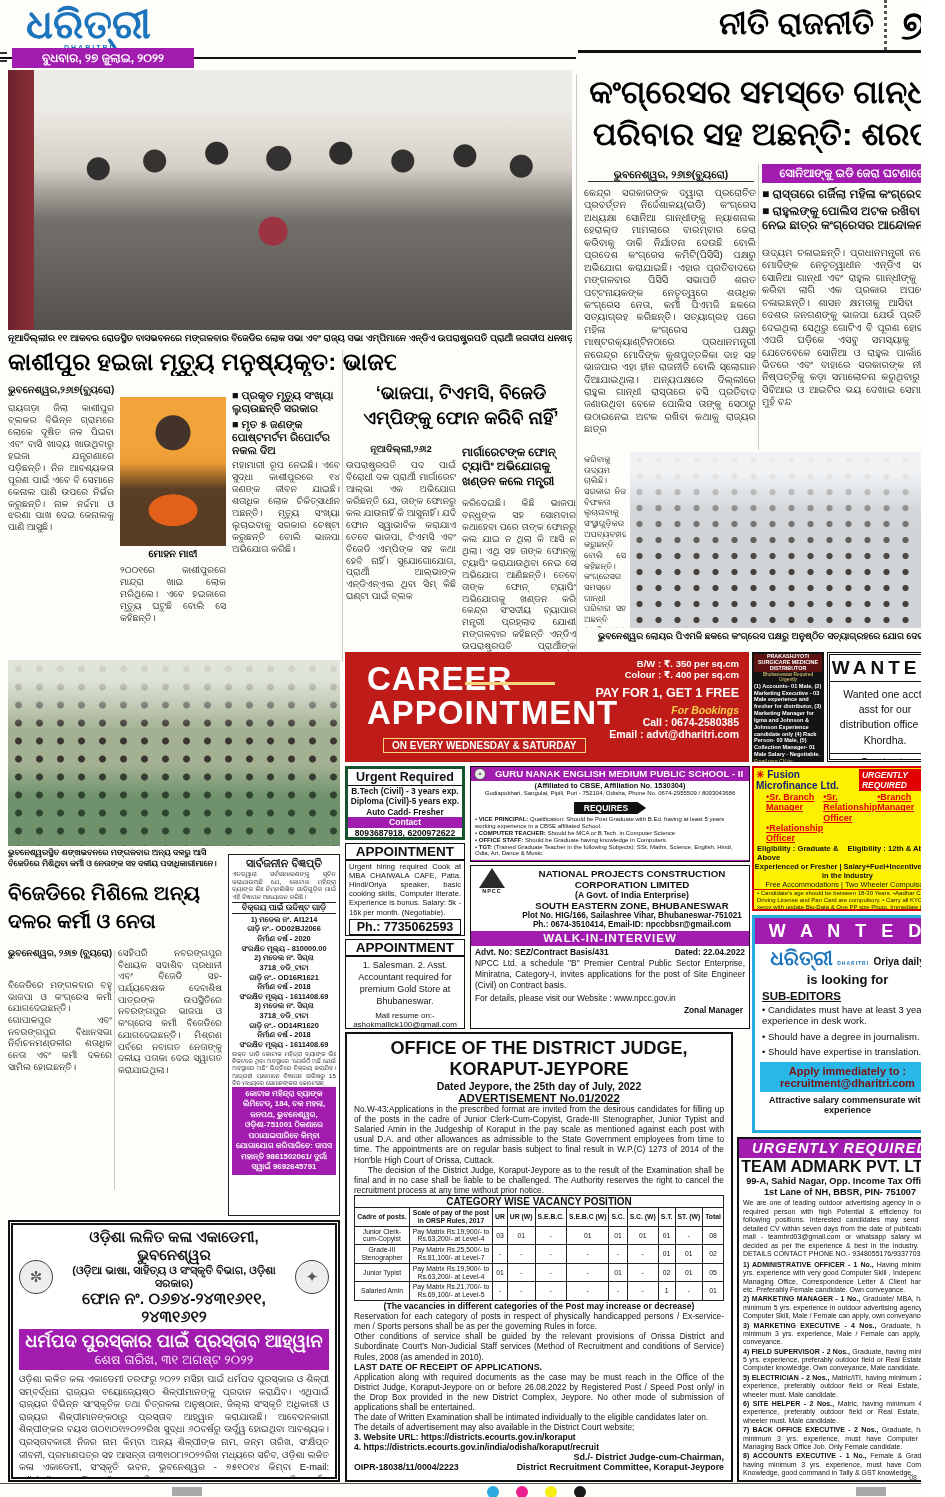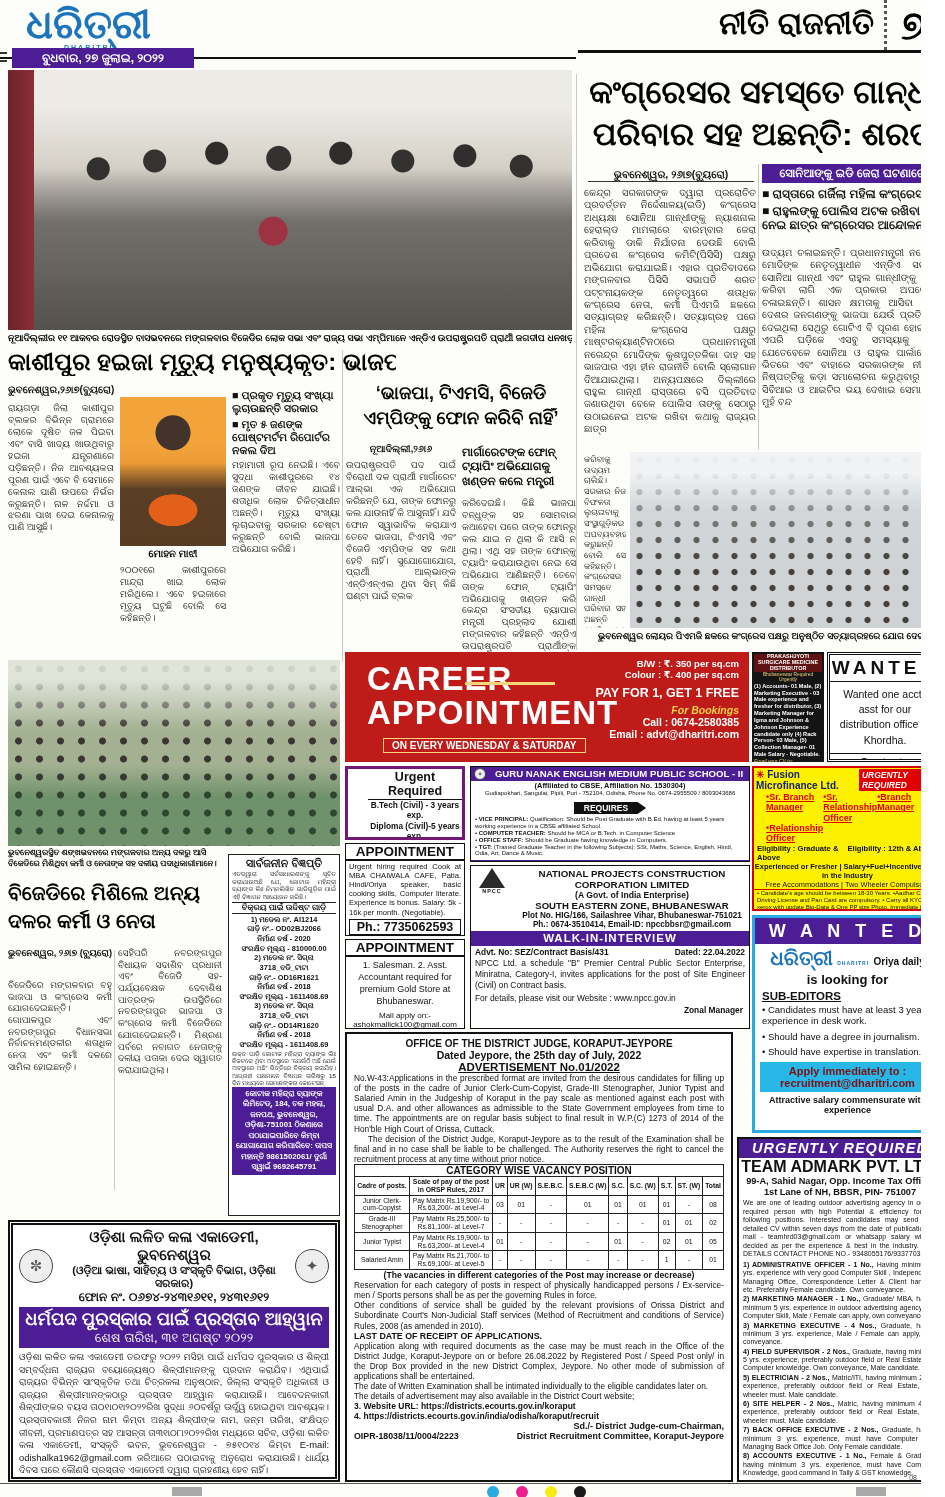--- a/index.html
+++ b/index.html
@@ -3,21 +3,21 @@
 <meta charset="utf-8">
 <style>
   html,body{margin:0;padding:0;}
   body{font-family:"Liberation Sans","DejaVu Sans",sans-serif;background:#ffffff;}
   #page{position:relative;width:921px;height:1497px;background:#fdfdfa;overflow:hidden;color:#111;}
   .x{position:absolute;box-sizing:border-box;}
   .bt{text-align:justify;color:#151515;overflow:hidden;line-height:1.27;}
   .hl{font-weight:bold;color:#000;overflow:hidden;white-space:nowrap;}
   .cap{font-weight:bold;color:#000;overflow:hidden;}
   .dl{font-weight:bold;text-align:center;overflow:hidden;}
-  .blackbar{background:#4c1d95;color:#fff;text-align:center;overflow:hidden;}
+  .blackbar{background:#a21caf;color:#fff;text-align:center;overflow:hidden;}
   .rule{background:#111;}
   .vrule{background:#c9c9c9;width:1px;}
   .photo{overflow:hidden;}
   .adbox{background:#fff;overflow:hidden;}
   .ph-lead{
     background-color:#cfccc6;
     background-image:
       linear-gradient(90deg,#6d222b 0,#8a2f38 26px,rgba(0,0,0,0) 26px),
       radial-gradient(circle at 16% 38%,#32302e 0 11px,rgba(0,0,0,0) 12px),
       radial-gradient(circle at 26% 35%,#35322f 0 11px,rgba(0,0,0,0) 12px),
@@ -103,21 +103,21 @@
   <div class="x cap" style="left:120px;top:548px;width:106px;font-size:10px;text-align:center;">ମୋହନ ମାଝୀ</div>
   <div class="x" style="left:232px;top:389px;width:108px;height:68px;overflow:hidden;">
     <p style="margin:0 0 3px 0;font-size:10.8px;font-weight:bold;line-height:1.2;">■ ପ୍ରକୃତ ମୃତ୍ୟୁ ସଂଖ୍ୟା ଲୁଚାଉଛନ୍ତି ସରକାର</p>
     <p style="margin:0;font-size:10.8px;font-weight:bold;line-height:1.2;">■ ମୃତ ୫ ଜଣଙ୍କ ପୋଷ୍ଟମର୍ଟମ ରିପୋର୍ଟର ନକଲ ଦିଅ</p>
   </div>
   <div class="x bt" style="left:232px;top:459px;width:108px;height:202px;font-size:9.4px;">ମହାମାରୀ ରୂପ ନେଇଛି। ଏବେ ସୁଦ୍ଧା କାଶୀପୁରରେ ୧୪ ଜଣଙ୍କ ଜୀବନ ଯାଇଛି। ଶତାଧିକ ଲୋକ ଚିକିତ୍ସାଧୀନ ଅଛନ୍ତି। ମୃତ୍ୟୁ ସଂଖ୍ୟା ଲୁଚାଇବାକୁ ସରକାର ଚେଷ୍ଟା କରୁଛନ୍ତି ବୋଲି ଭାଜପା ଅଭିଯୋଗ କରିଛି।</div>
   <div class="x bt" style="left:120px;top:564px;width:106px;height:98px;font-size:9.4px;">୨୦୦୧ରେ କାଶୀପୁରରେ ମାନ୍ଦ୍ରା ଖାଇ ଲୋକ ମରିଥିଲେ। ଏବେ ହଇଜାରେ ମୃତ୍ୟୁ ଘଟୁଛି ବୋଲି ସେ କହିଛନ୍ତି।</div>
 
   <div class="x hl" style="left:346px;top:383px;width:230px;font-size:18px;text-align:center;">‘ଭାଜପା, ଟିଏମସି, ବିଜେଡି</div>
   <div class="x hl" style="left:346px;top:408px;width:230px;font-size:18px;text-align:center;">ଏମ୍ପିଙ୍କୁ ଫୋନ କରିବି ନାହିଁ’</div>
-  <div class="x dl" style="left:346px;top:443px;width:110px;font-size:9.5px;">ନୂଆଦିଲ୍ଲୀ,୨୬ା୬</div>
+  <div class="x dl" style="left:346px;top:443px;width:110px;font-size:9.5px;">ନୂଆଦିଲ୍ଲୀ,୨୬ା2</div>
   <div class="x cap" style="left:462px;top:445px;width:114px;height:50px;font-size:11.5px;line-height:1.25;">ମାର୍ଗାରେଟଙ୍କ ଫୋନ୍ ଟ୍ୟାପିଂ ଅଭିଯୋଗକୁ ଖଣ୍ଡନ କଲେ ମନ୍ତ୍ରୀ</div>
   <div class="x bt" style="left:346px;top:459px;width:110px;height:202px;font-size:9.4px;">ଉପରାଷ୍ଟ୍ରପତି ପଦ ପାଇଁ ବିରୋଧୀ ଦଳ ପ୍ରାର୍ଥୀ ମାର୍ଗାରେଟ ଆଲ୍ଭା ଏକ ଅଭିଯୋଗ କରିଛନ୍ତି ଯେ, ତାଙ୍କ ଫୋନରୁ କଲ ଯାଉନାହିଁ କି ଆସୁନାହିଁ। ଯଦି ଫୋନ ସ୍ୱାଭାବିକ କରାଯାଏ ତେବେ ଭାଜପା, ଟିଏମସି ଏବଂ ବିଜେଡି ଏମ୍ପିଙ୍କ ସହ କଥା ହେବି ନାହିଁ। ସୁଯୋଗୋଯୋଗ, ପ୍ରାର୍ଥୀ ଆଲ୍ଭାଙ୍କ ଏନ୍‌ଡିଏନ୍‌ଏଲ ଥିବା ସିମ୍ କିଛି ଘଣ୍ଟା ପାଇଁ ବ୍ଲକ</div>
   <div class="x bt" style="left:462px;top:497px;width:114px;height:164px;font-size:9.4px;">କରିଦେଇଛି। କିଛି ଭାଜପା ବନ୍ଧୁଙ୍କ ସହ ସୋମବାର କଥାହେବା ପରେ ତାଙ୍କ ଫୋନରୁ କଲ ଯାଇ ନ ଥିଲା କି ଆସି ନ ଥିଲା। ଏଥି ସହ ତାଙ୍କ ଫୋନ୍‌କୁ ଟ୍ୟାପିଂ କରାଯାଉଥିବା ନେଇ ସେ ଅଭିଯୋଗ ଆଣିଛନ୍ତି। ତେବେ ତାଙ୍କ ଫୋନ୍ ଟ୍ୟାପିଂ ଅଭିଯୋଗକୁ ଖଣ୍ଡନ କରି କେନ୍ଦ୍ର ସଂସଦୀୟ ବ୍ୟାପାର ମନ୍ତ୍ରୀ ପ୍ରହ୍ଲାଦ ଯୋଶୀ ମଙ୍ଗଳବାର କହିଛନ୍ତି ଏନ୍‌ଡିଏ ଉପରାଷ୍ଟ୍ରପତି ପ୍ରାର୍ଥୀଙ୍କ ବିଜୟ ନିଶ୍ଚିତ ଜାଣିଥିବାବେଳେ ବିରୋଧୀ ପ୍ରାର୍ଥୀ ଆଲ୍ଭାଙ୍କ ଫୋନ ଟ୍ୟାପିଂ କାହିଁକି କରାଯିବ।</div>
 
   <div class="x" style="left:345px;top:652px;width:404px;height:110px;background:#bf1b18;color:#fff;overflow:hidden;">
     <div class="x" style="left:22px;top:8px;font-size:33px;font-weight:bold;letter-spacing:1px;">CAREER</div>
     <div class="x" style="left:120px;top:30px;width:90px;height:3px;background:#f4d77c;"></div>
     <div class="x" style="left:22px;top:42px;font-size:33px;font-weight:bold;letter-spacing:1px;">APPOINTMENT</div>
     <div class="x" style="left:38px;top:86px;border:1.5px solid #f4d77c;padding:1px 8px;font-size:10px;font-weight:bold;">ON EVERY WEDNESDAY &amp; SATURDAY</div>
     <div class="x" style="right:10px;top:6px;width:160px;text-align:right;">
@@ -181,21 +181,21 @@
     <p style="font-size:9.5px;margin:2px 7px;line-height:1.2;">•  Candidates must have at least 3 years experience in desk work.</p>
     <p style="font-size:9.5px;margin:4px 7px;line-height:1.2;">•  Should have a degree in journalism.</p>
     <p style="font-size:9.5px;margin:4px 7px;line-height:1.2;">•  Should have expertise in translation.</p>
     <div style="background:#29b7e8;text-align:center;padding:3px 0;margin:3px 5px;">
       <div style="font-size:11px;font-weight:bold;color:#7b1113;">Apply immediately to :</div>
       <div style="font-size:11px;font-weight:bold;color:#7b1113;">recruitment@dharitri.com</div>
     </div>
     <div style="font-size:9px;font-weight:bold;text-align:center;">Attractive salary commensurate with experience</div>
   </div>
 
-  <div class="x adbox" style="left:345px;top:766px;width:120px;height:74px;border:3px solid #701a75;text-align:center;padding-left:20px;">
+  <div class="x adbox" style="left:345px;top:766px;width:120px;height:74px;border:3px solid #14532d;text-align:center;">
     <div style="font-size:12.5px;font-weight:bold;border-bottom:1.5px solid #111;padding:1px 0;">Urgent Required</div>
     <div style="font-size:8.3px;font-weight:bold;line-height:1.25;">B.Tech (Civil) - 3 years exp.</div>
     <div style="font-size:8.3px;font-weight:bold;line-height:1.25;">Diploma (Civil)-5 years exp.</div>
     <div style="font-size:8.3px;font-weight:bold;line-height:1.25;">Auto Cadd- Fresher</div>
     <div class="blackbar" style="font-size:8.6px;font-weight:bold;line-height:11px;height:11px;">Contact</div>
     <div style="font-size:8.6px;font-weight:bold;">8093687918, 6200972622</div>
   </div>
 
   <div class="x adbox" style="left:470px;top:766px;width:280px;height:96px;border:1.5px solid #111;">
     <div class="blackbar" style="height:14px;line-height:14px;font-size:9.6px;font-weight:bold;display:flex;align-items:center;">
@@ -240,25 +240,25 @@
       <span>Dated: 22.04.2022</span>
     </div>
     <div style="font-size:8.4px;line-height:1.3;text-align:justify;padding:0 4px;">NPCC Ltd. a schedule "B" Premier Central Public Sector Enterprise, Miniratna, Category-I, invites applications for the post of Site Engineer (Civil) on Contract basis.</div>
     <div style="font-size:8.4px;padding:2px 4px 0;">For details, please visit our Website : www.npcc.gov.in</div>
     <div style="font-size:8.4px;font-weight:bold;text-align:right;padding:2px 6px;">Zonal Manager</div>
   </div>
 
   <div class="x adbox" style="left:345px;top:939px;width:120px;height:90px;border:1.5px solid #111;">
     <div style="font-size:13.5px;font-weight:bold;text-align:center;border-bottom:2px double #111;">APPOINTMENT</div>
     <div style="font-size:9px;line-height:1.35;text-align:center;padding:2px 3px;">1. Salesman. 2. Asst. Accountant required for premium Gold Store at Bhubaneswar.</div>
-    <div style="font-size:8px;text-align:center;padding:1px 2px;">Mail apply on:- ashokmallick100@gmail.com</div>
+    <div style="font-size:8px;text-align:center;padding:1px 2px;">Mail resume on:- ashokmallick100@gmail.com</div>
   </div>
 
   <div class="x adbox" style="left:345px;top:1032px;width:388px;height:450px;border:2px solid #111;padding:4px 7px;">
-    <div style="font-size:10px;font-weight:bold;text-align:center;">OFFICE OF THE DISTRICT JUDGE, KORAPUT-JEYPORE</div>
+    <div style="font-size:18px;font-weight:bold;text-align:center;">OFFICE OF THE DISTRICT JUDGE, KORAPUT-JEYPORE</div>
     <div style="font-size:10.5px;font-weight:bold;text-align:center;">Dated Jeypore, the 25th day of July, 2022</div>
     <div style="font-size:11.5px;font-weight:bold;text-align:center;text-decoration:underline;">ADVERTISEMENT No.01/2022</div>
     <div style="font-size:8.3px;line-height:1.22;text-align:justify;">No.W-43:Applications in the prescribed format are invited from the desirous candidates for filling up of the posts in the cadre of Junior Clerk-Cum-Copyist, Grade-III Stenographer, Junior Typist and Salaried Amin in the Judgeship of Koraput in the pay scale as mentioned against each post with usual D.A. and other allowances as admissible to the State Government employees from time to time. The appointments are on regular basis subject to final result in W.P.(C) 1273 of 2014 of the Hon'ble High Court of Orissa, Cuttack.</div>
     <div style="font-size:8.3px;line-height:1.22;text-align:justify;text-indent:14px;">The decision of the District Judge, Koraput-Jeypore as to the result of the Examination shall be final and in no case shall be liable to be challenged. The Authority reserves the right to cancel the recruitment process at any time without prior notice.</div>
     <div style="font-size:10px;font-weight:bold;text-align:center;border:1px solid #222;border-bottom:none;">CATEGORY WISE VACANCY POSITION</div>
     <table class="vt">
       <thead>
         <tr>
           <th style="width:50px;">Cadre of posts.</th>
           <th style="width:78px;">Scale of pay of the post in ORSP Rules, 2017</th>
@@ -398,21 +398,21 @@
     <div style="font-size:6.2px;line-height:1.2;text-align:justify;">ଉକ୍ତ ଗାଡ଼ି କୋଟାକ ମହିନ୍ଦ୍ରା ବ୍ୟାଙ୍କ ଲିଃ ନିକଟରେ ଥିବା ଅବସ୍ଥାରେ “ଯେଉଁଠି ଅଛି ଯେଉଁ ଅବସ୍ଥାରେ ଅଛି” ଭିତ୍ତିରେ ବିକ୍ରୟ କରାଯିବ। ଆଗ୍ରହୀ ପକ୍ଷମାନେ ବିଜ୍ଞାପନ ତାରିଖରୁ 15 ଦିନ ମଧ୍ୟରେ ସେମାନଙ୍କର କୋଟେସନ୍</div>
     <div class="blackbar" style="font-size:7.8px;font-weight:bold;line-height:1.35;padding:2px;text-align:center;">କୋଟାକ ମହିନ୍ଦ୍ରା ବ୍ୟାଙ୍କ ଲିମିଟେଡ୍, 184, ଚକ ମହଲା, ଜନପଥ, ଭୁବନେଶ୍ୱର, ଓଡ଼ିଶା-751001 ଠିକଣାରେ ପଠାଯାଇପାରିବେ କିମ୍ବା ଯୋଗାଯୋଗ କରିପାରିବେ: ତାପସ ମହାନ୍ତି 9861502061/ ଦୁର୍ଗା ସ୍ୱାଇଁ 9692645791</div>
   </div>
 
   <div class="x adbox" style="left:8px;top:1220px;width:332px;height:262px;border:5px double #111;padding:3px 6px;">
     <div style="display:flex;align-items:center;">
       <span class="circle-logo" style="width:32px;height:32px;font-size:15px;">✼</span>
       <div style="flex:1;text-align:center;">
         <div style="font-size:15px;font-weight:bold;">ଓଡ଼ିଶା ଲଳିତ କଳା ଏକାଡେମୀ, ଭୁବନେଶ୍ୱର</div>
         <div style="font-size:11px;font-weight:bold;">(ଓଡ଼ିଆ ଭାଷା, ସାହିତ୍ୟ ଓ ସଂସ୍କୃତି ବିଭାଗ, ଓଡ଼ିଶା ସରକାର)</div>
-        <div style="font-size:12px;font-weight:bold;">ଫୋନ ନଂ. ୦୬୭୪-୨୪୩୧୬୧୧, ୨୪୩୧୬୧୨</div>
+        <div style="font-size:16px;font-weight:bold;">ଫୋନ ନଂ. ୦୬୭୪-୨୪୩୧୬୧୧, ୨୪୩୧୬୧୨</div>
       </div>
       <span class="circle-logo" style="width:32px;height:32px;font-size:15px;">✦</span>
     </div>
     <div class="blackbar" style="padding:2px 0;margin:3px 0;">
       <div style="font-size:18px;font-weight:bold;">ଧର୍ମପଦ ପୁରସ୍କାର ପାଇଁ ପ୍ରସ୍ତାବ ଆହ୍ୱାନ</div>
       <div style="font-size:13px;font-weight:normal;">ଶେଷ ତାରିଖ, ୩୧ ଅଗଷ୍ଟ ୨୦୨୨</div>
     </div>
     <div style="font-size:9.4px;line-height:1.34;text-align:justify;overflow:hidden;height:140px;">ଓଡ଼ିଶା ଲଳିତ କଳା ଏକାଡେମୀ ତରଫରୁ ୨୦୨୨ ମସିହା ପାଇଁ ଧର୍ମପଦ ପୁରସ୍କାର ଓ ଶିଳ୍ପୀ ସମ୍ବର୍ଦ୍ଧନା ରାଜ୍ୟର ବୟୋଜ୍ୟେଷ୍ଠ ଶିଳ୍ପୀମାନଙ୍କୁ ପ୍ରଦାନ କରାଯିବ। ଏଥିପାଇଁ ରାଜ୍ୟର ବିଭିନ୍ନ ସାଂସ୍କୃତିକ ତଥା ଚିତ୍ରକଳା ଅନୁଷ୍ଠାନ, ଜିଲ୍ଲା ସଂସ୍କୃତି ଅଧିକାରୀ ଓ ରାଜ୍ୟର ଶିଳ୍ପୀମାନଙ୍କଠାରୁ ପ୍ରସ୍ତାବ ଆହ୍ୱାନ କରାଯାଉଛି। ଆବେଦନକାରୀ ଶିଳ୍ପୀଙ୍କର ବୟସ ତା୦୧ା୦୧ା୨୦୨୨ରିଖ ସୁଦ୍ଧା ୬୦ବର୍ଷରୁ ଊର୍ଦ୍ଧ୍ୱ ହୋଇଥିବା ଆବଶ୍ୟକ। ପ୍ରସ୍ତାବକାରୀ ନିଜର ନାମ କିମ୍ବା ଅନ୍ୟ ଶିଳ୍ପୀଙ୍କ ନାମ, ଜନ୍ମ ତାରିଖ, ସଂକ୍ଷିପ୍ତ ଜୀବନୀ, ପ୍ରମାଣପତ୍ର ସହ ଆସନ୍ତା ତା୩୧ା୦୮ା୨୦୨୨ରିଖ ମଧ୍ୟରେ ସଚିବ, ଓଡ଼ିଶା ଲଳିତ କଳା ଏକାଡେମୀ, ସଂସ୍କୃତି ଭବନ, ଭୁବନେଶ୍ୱର - ୭୫୧୦୧୪ କିମ୍ବା E-mail: odishalka1962@gmail.com ଜରିଆରେ ପଠାଇବାକୁ ଅନୁରୋଧ କରାଯାଉଛି। ଧାର୍ଯ୍ୟ ଦିବସ ପରେ କୌଣସି ପ୍ରସ୍ତାବ ଏକାଡେମୀ ଦ୍ୱାରା ଗ୍ରହଣୀୟ ହେବ ନାହିଁ।</div>
 
   </div>

